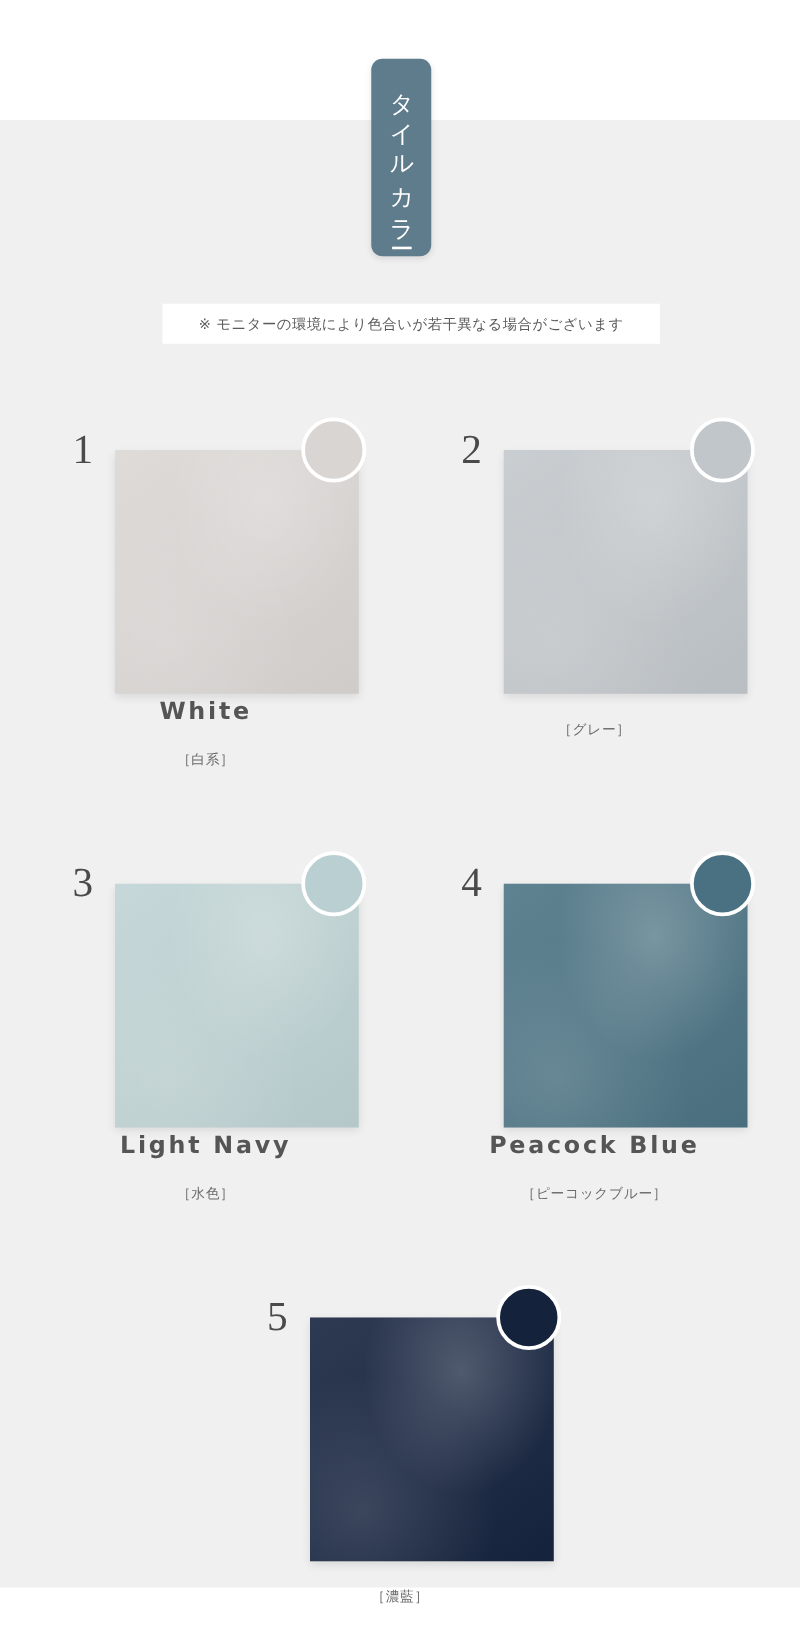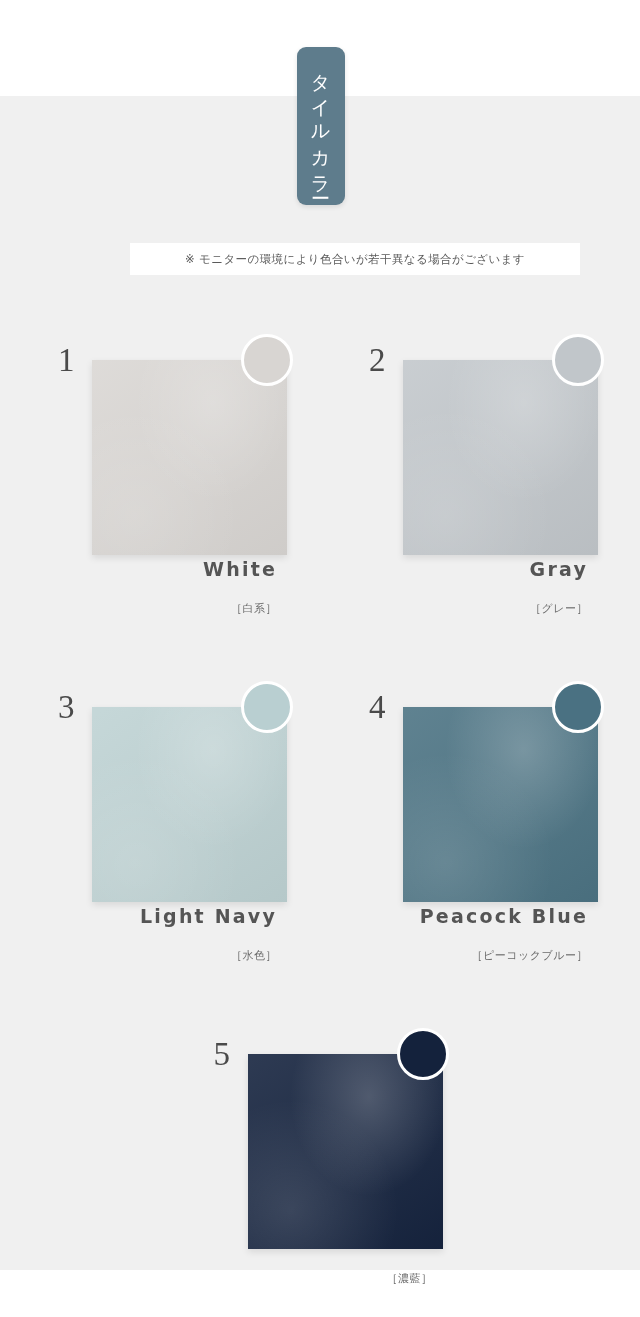--- a/index.html
+++ b/index.html
@@ -56,21 +56,21 @@
     line-height: 1;
     white-space: nowrap;
     user-select: none;
   }
 
   
   .notice-box {
     position: absolute;
     left: 130px;
     top: 243px;
-    width: 450px;
+    width: 398px;
     height: 32px;
     background: #ffffff;
     display: flex;
     align-items: center;
     justify-content: center;
   }
   .notice-text {
     font-family: "DejaVu Sans", sans-serif;
     font-size: 11.5px;
     color: #5a5a5a;
@@ -135,21 +135,21 @@
     top: 4px;
     width: 52px;
     height: 52px;
     border-radius: 50%;
     border: 3px solid #ffffff;
     box-sizing: border-box;
     z-index: 3;
   }
 
   .swatch-label {
-    text-align: right;
+    text-align: center;
     margin-top: -2px;
   }
   .name-en {
     font-family: "DejaVu Sans", sans-serif;
     font-size: 19px;
     font-weight: bold;
     color: #555555;
     letter-spacing: 2.2px;
     line-height: 1.25;
   }
@@ -200,21 +200,20 @@
 
       <div class="swatch">
         <div class="swatch-stage">
           <span class="index-num">2</span>
           <div class="tile" id="tile-1" style="background: rgb(195, 200, 204);">
             <div class="tile-gloss"></div>
           </div>
           <div class="dot" id="dot-1" style="background: rgb(193, 198, 202);"></div>
         </div>
         <div class="swatch-label">
-          <div class="name-en">Gray</div>
           <div class="name-jp">［グレー］</div>
         </div>
       </div>
 
     </div>
 
     <div class="row row-2">
 
       <div class="swatch">
         <div class="swatch-stage">

